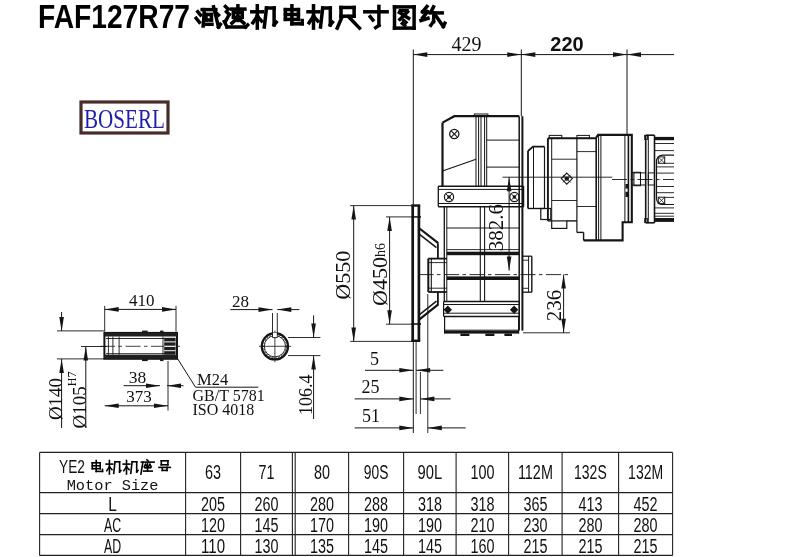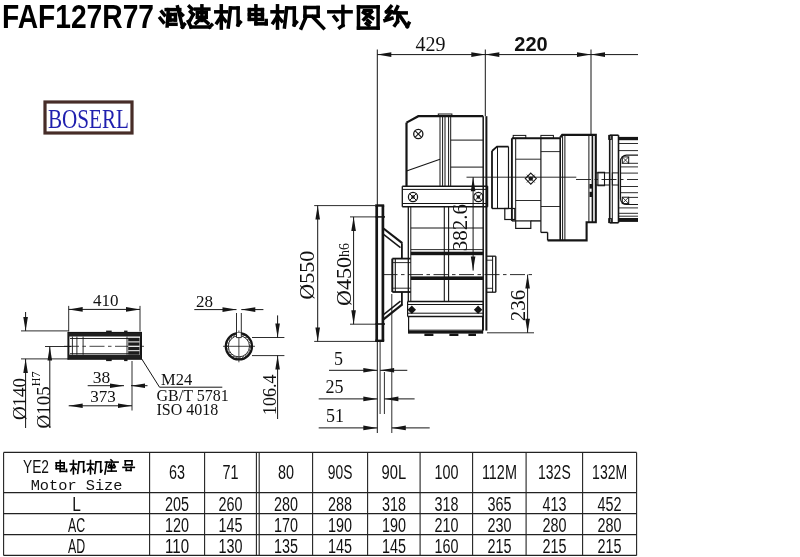--- a/index.html
+++ b/index.html
@@ -1,16 +1,16 @@
 <!DOCTYPE html>
 <html><head>
 <meta charset="utf-8">
 <style>
 html,body{margin:0;padding:0;background:#fff;}
-#page{position:relative;width:638px;height:557px;background:#fff;overflow:hidden;}
+#page{position:relative;width:638px;height:557px;background:#fff;overflow:hidden;margin-left:36px;}
 </style>
 </head>
 <body>
 
 <div id="page">
 
 <svg width="800" height="557" viewBox="0 0 800 557">
 
 <text x="2" y="27.5" font-family="Liberation Sans, sans-serif" font-size="33" font-weight="bold" textLength="152" lengthAdjust="spacingAndGlyphs" fill="#000">FAF127R77</text>
 

